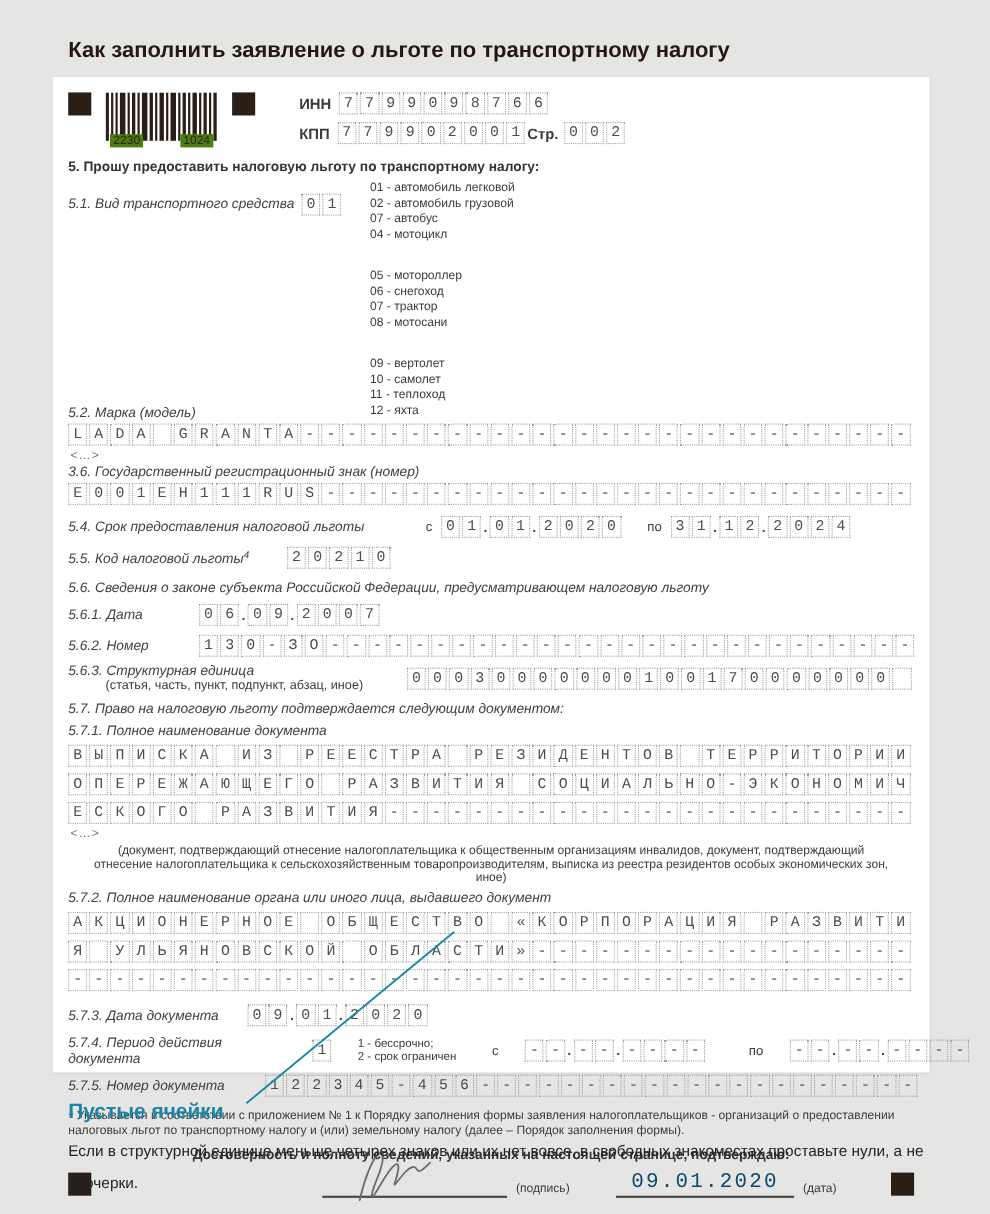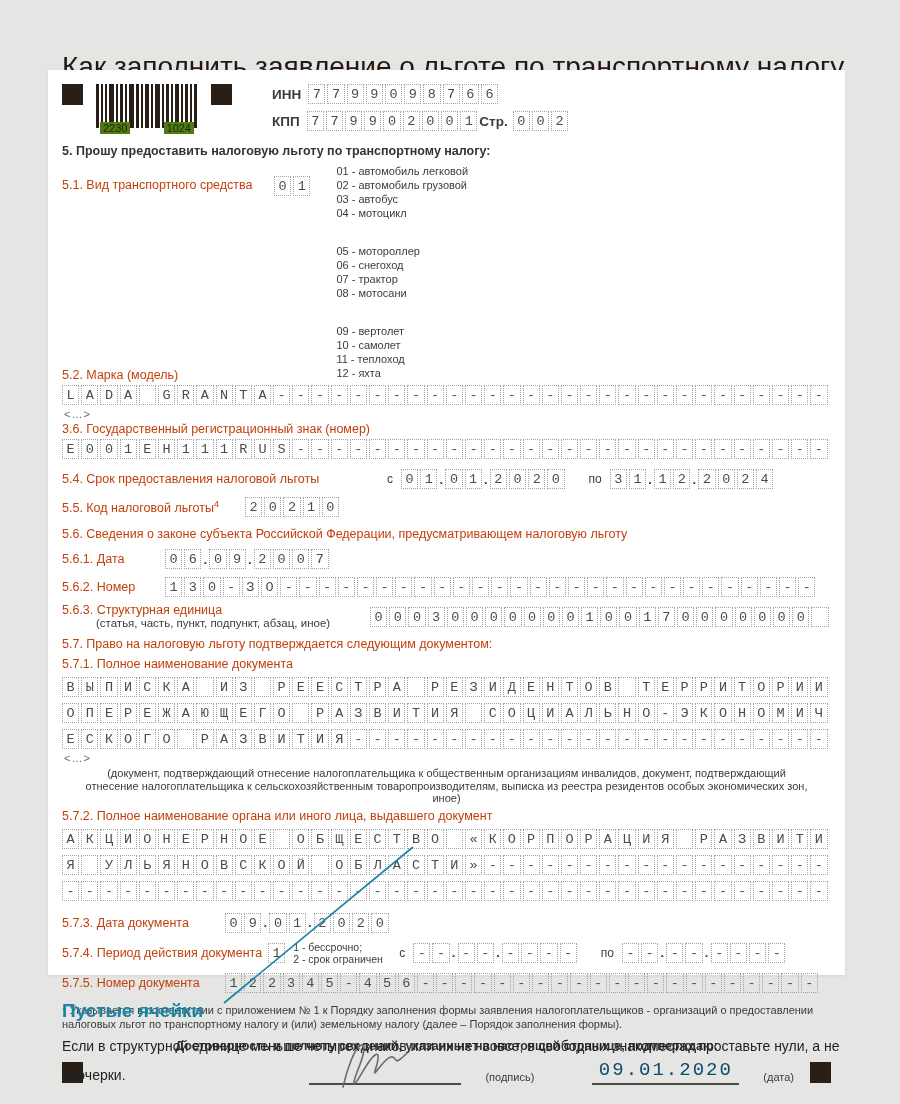--- a/index.html
+++ b/index.html
@@ -1,18 +1,18 @@
 <!DOCTYPE html>
 <html><head>
 <meta charset="utf-8">
 <style>
   html,body{margin:0;padding:0;}
   body{width:900px;height:1104px;background:#e5e5e3;position:relative;overflow:hidden;
        font-family:"Liberation Sans",sans-serif;}
-  .page-title{position:absolute;left:62px;top:32px;font-size:28px;font-weight:normal;color:#241711;}
+  .page-title{position:absolute;left:62px;top:22px;font-size:20px;font-weight:bold;color:#241711;}
   .paper{position:absolute;left:48px;top:70px;width:797px;height:905px;background:#ffffff;
          box-sizing:border-box;padding:14px 14px 10px 14px;box-shadow:0 1px 3px rgba(0,0,0,.07);}
   .sq{width:21px;height:21px;background:#2a1f16;flex:0 0 auto;}
   
   .topbar{display:flex;align-items:flex-start;}
   .barcode{position:relative;width:102px;height:52px;margin-left:13px;flex:0 0 auto;}
   .barcode svg{display:block;}
   .bc-nums{position:absolute;bottom:2px;left:4px;right:4px;display:flex;justify-content:space-between;}
   .bc-nums span{background:#4d7c0f;padding:0 3px;font-size:11px;color:#2a1f16;}
   .sq2{margin-left:13px;}
@@ -22,50 +22,50 @@
   .idlabel.pg{margin-left:2px;margin-right:5px;}
   
   .cellrow{display:flex;gap:2px;}
   .cell{flex:0 0 17.2px;width:17.2px;height:20px;line-height:20px;border:1px dotted #a3a3a3;
         box-sizing:border-box;text-align:center;font-family:"Liberation Mono",monospace;
         font-size:13.5px;color:#4c4c4c;overflow:hidden;}
   .dategroups{display:flex;align-items:center;}
   .cgroup{display:flex;gap:2px;}
   .dsep{width:8px;text-align:center;font-weight:bold;color:#4c4c4c;font-size:13px;}
   
-  .flabel{font-size:12.5px;color:#c2410c;}
+  .flabel{font-size:12.5px;color:#404040;font-style:italic;}
   .fheading{font-size:12.5px;font-weight:bold;color:#333;}
   .frow{display:flex;align-items:center;}
   .legend-line{font-size:11px;color:#3b3b3b;line-height:14px;}
   .ellipsis{font-size:11px;color:#6a6a6a;margin:3px 0 2px 2px;letter-spacing:1px;}
   .note{font-size:11px;color:#3b3b3b;text-align:center;line-height:12.5px;margin:3px 18px 4px 18px;}
   .footnote{font-size:11px;color:#3b3b3b;line-height:14px;margin-top:10px;}
   .confirm{font-size:12.5px;font-weight:bold;color:#333;text-align:center;margin-top:8px;}
   
-  .mt3{margin-top:3px;}.mt6{margin-top:6px;}.mt8{margin-top:8px;}.mt10{margin-top:10px;}.mt12{margin-top:12px;}
+  .mt3{margin-top:3px;}.mt6{margin-top:6px;}.mt8{margin-top:8px;gap:16px;}.mt10{margin-top:10px;}.mt12{margin-top:12px;}
   
   [data-name="field-5-1"] .flabel.main{width:212px;flex:0 0 auto;}
   .legend-cols{display:flex;margin-left:26px;gap:24px;flex-direction:column;}
   [data-name="field-5-4"] .flabel.main{width:325px;flex:0 0 auto;}
   .prep{font-size:12px;color:#3b3b3b;margin-right:8px;}
   .prep.to{margin-left:24px;}
   [data-name="field-5-5"] .flabel.main{width:183px;flex:0 0 auto;}
   [data-name="field-5-6-1"] .flabel.main{width:103px;flex:0 0 auto;}
   [data-name="field-5-6-2"] .flabel.main{width:103px;flex:0 0 auto;}
   [data-name="field-5-6-3"] .lblblock{width:308px;flex:0 0 auto;}
   [data-name="field-5-6-3"]{align-items:flex-start;}
   .sublabel{font-size:11.5px;color:#3b3b3b;margin-left:34px;}
   [data-name="field-5-7-3"] .flabel.main{width:163px;flex:0 0 auto;}
   [data-name="field-5-7-4"] .flabel.main{width:206px;flex:0 0 auto;}
   [data-name="field-5-7-4"] .legendblock{margin-left:8px;width:106px;flex:0 0 auto;}
   [data-name="field-5-7-4"] .legend-line{font-size:10.5px;line-height:12px;}
   [data-name="field-5-7-5"] .flabel.main{width:163px;flex:0 0 auto;}
   sup{font-size:9px;}
   
-  .sigrow{display:flex;align-items:flex-end;margin-top:4px;gap:16px;}
+  .sigrow{display:flex;align-items:flex-end;margin-top:4px;}
   .sigline{position:relative;width:168px;border-bottom:2px solid #4a4a4a;height:26px;margin-left:210px;}
   .sigline svg{position:absolute;left:28px;bottom:-10px;}
   .siglabel{font-size:11px;color:#3b3b3b;margin:0 0 2px 8px;}
   .dateline{width:162px;border-bottom:2px solid #4a4a4a;text-align:center;margin-left:42px;
             font-family:"Liberation Mono",monospace;font-size:19px;letter-spacing:2px;color:#0c4a6e;height:26px;line-height:26px;}
   .sigrow .sq{margin-bottom:2px;}
   .sigrow .sqr{margin-left:auto;margin-right:0;}
   
   .annot{position:absolute;left:62px;top:1000px;width:805px;}
   .annot-h{font-size:19px;font-weight:bold;color:#1a85a6;margin-bottom:10px;}
@@ -157,21 +157,21 @@
   <div class="frow mt6" data-name="field-5-1" style="align-items:flex-start;">
     <span class="flabel main" data-name="field-5-1-label" style="margin-top:14px;">5.1. Вид транспортного средства</span>
     <span class="cellrow" data-name="field-5-1-value" style="margin-top:12px;">
         <span class="cell" data-name="cell">0</span>
         <span class="cell" data-name="cell">1</span>
       </span>
     <div class="legend-cols" data-name="vehicle-type-legend">
       <div data-name="legend-col-1">
           <div class="legend-line" data-name="list-item">01 - автомобиль легковой</div>
           <div class="legend-line" data-name="list-item">02 - автомобиль грузовой</div>
-          <div class="legend-line" data-name="list-item">03 - автобус</div>
+          <div class="legend-line" data-name="list-item">07 - автобус</div>
           <div class="legend-line" data-name="list-item">04 - мотоцикл</div>
         </div>
       <div data-name="legend-col-2">
           <div class="legend-line" data-name="list-item">05 - мотороллер</div>
           <div class="legend-line" data-name="list-item">06 - снегоход</div>
           <div class="legend-line" data-name="list-item">07 - трактор</div>
           <div class="legend-line" data-name="list-item">08 - мотосани</div>
         </div>
       <div data-name="legend-col-3">
           <div class="legend-line" data-name="list-item">09 - вертолет</div>

